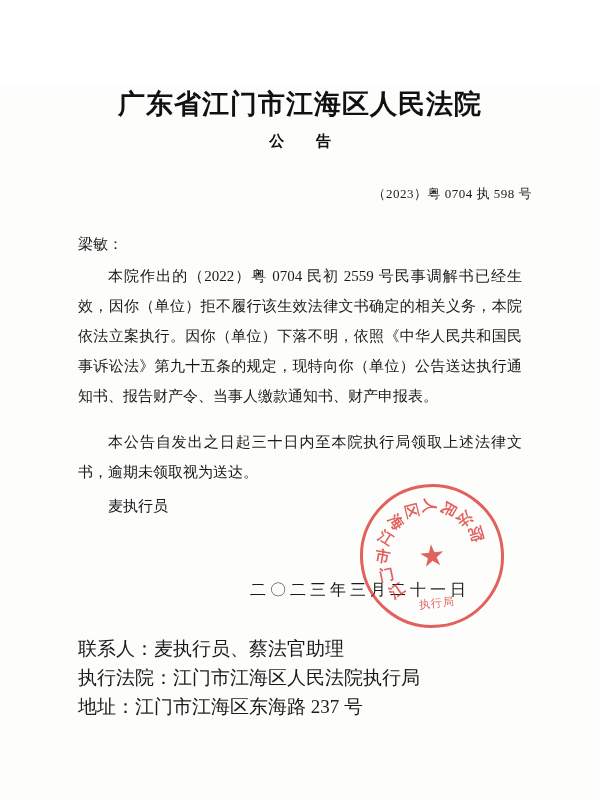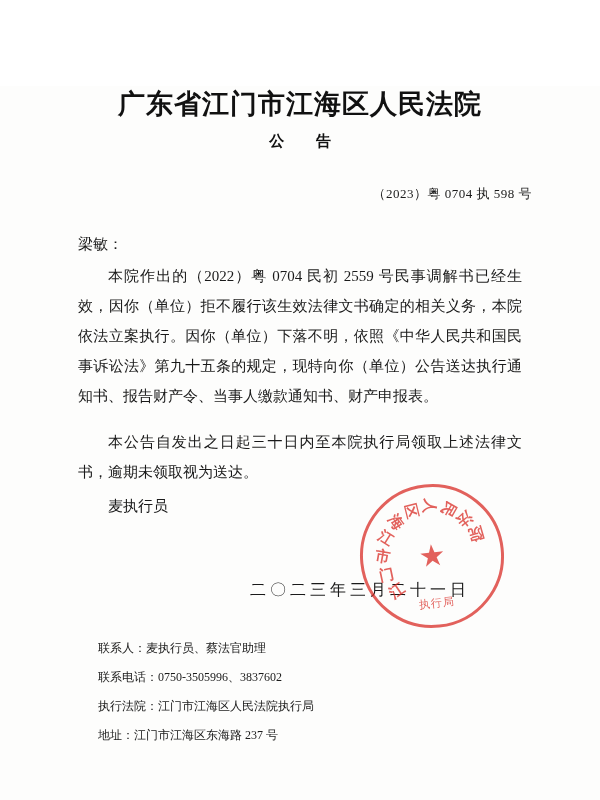--- a/index.html
+++ b/index.html
@@ -128,23 +128,22 @@
     left: 0;
     width: 100%;
     text-align: center;
     font-size: 11px;
     letter-spacing: 1px;
   }
   .contact-block {
     position: absolute;
     left: 78px;
     top: 548px;
-    font-size: 12px;
+    font-size: 19px;
     line-height: 29px;
-    margin-left: 20px;
   }
   .contact-line {
     white-space: nowrap;
   }
 </style>
 </head>
 <body>
 
 <div class="page">
 
@@ -177,18 +176,17 @@
         <span style="transform: rotate(58deg) translate(0, -56px) rotate(90deg);">法</span>
         <span style="transform: rotate(80deg) translate(0, -56px) rotate(90deg);">院</span>
       </div>
       <div class="seal-star">★</div>
       <div class="seal-bottom">执行局</div>
     </div>
   </div>
 
   <div class="contact-block">
     <div class="contact-line">联系人：麦执行员、蔡法官助理</div>
-    <div class="contact-line">联系电话：0750-3505996、3837602</div>
     <div class="contact-line">执行法院：江门市江海区人民法院执行局</div>
     <div class="contact-line">地址：江门市江海区东海路 237 号</div>
   </div>
 
 </div>
 
 </body></html>

